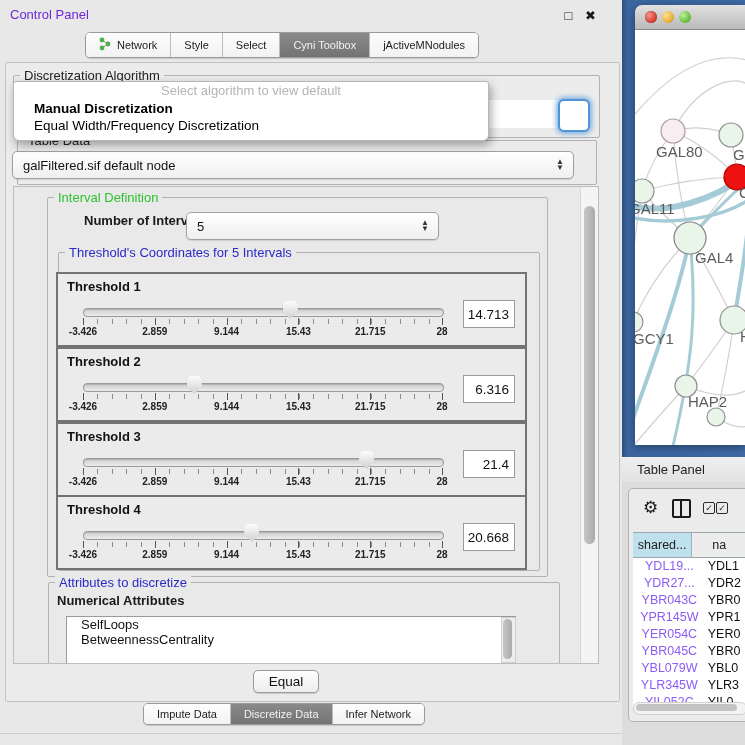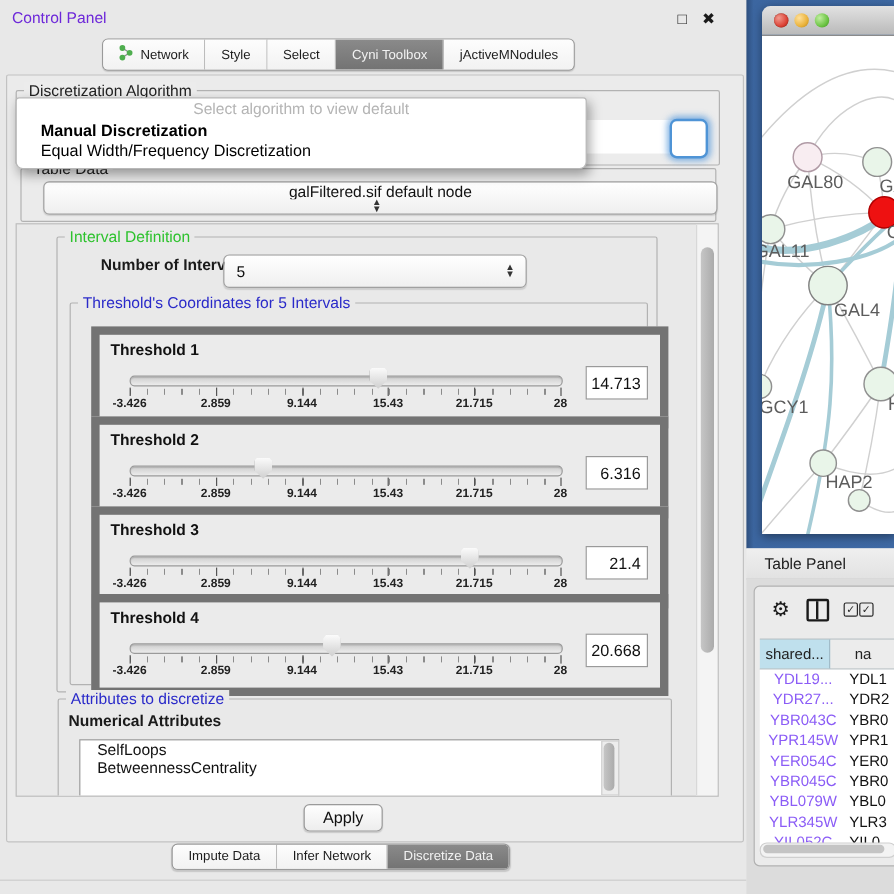--- a/index.html
+++ b/index.html
@@ -30,21 +30,21 @@
   #algo-focus-ring{left:558px;top:99px;width:28px;height:29px;border:2px solid #4f94d6;border-radius:6px;box-shadow:0 0 5px 2px rgba(90,155,220,.75);z-index:9;background:#fff;}
   #algo-popup{left:13px;top:81px;width:474px;height:58px;background:#fff;border:1px solid #b8b8b8;border-radius:3px 3px 6px 6px;box-shadow:2px 4px 10px rgba(0,0,0,.35);z-index:30;}
   #algo-popup .hint{height:18px;line-height:18px;text-align:center;color:#b4b4b4;font-size:13px;}
   #algo-popup .opt{height:17px;line-height:17px;padding-left:20px;font-size:13.5px;color:#000;cursor:pointer;white-space:nowrap;}
   #algo-popup .opt.b{font-weight:bold;}
   
   #scrollpane{left:13px;top:186px;width:584px;height:476px;border:1px solid #bdbdbd;background:#e9e9e9;overflow:hidden;}
   .vsb-track{position:absolute;background:#f4f4f4;border-left:1px solid #d8d8d8;}
   .vsb-thumb{position:absolute;background:linear-gradient(90deg,#c6c6c6,#ababab);border-radius:7px;}
   
-  .th-box{position:absolute;left:62px;width:467px;height:71px;border:7px solid #737373;background:#ebebeb;}
+  .th-box{position:absolute;left:42px;width:467px;height:71px;border:2px solid #737373;background:#ebebeb;}
   .th-label{position:absolute;left:9px;top:5px;font-weight:bold;font-size:13px;color:#111;}
   .th-track{position:absolute;left:25px;top:34px;width:359px;height:7px;border:1px solid #9a9a9a;border-radius:4px;background:linear-gradient(#cdcdcd,#ececec);box-shadow:inset 0 1px 1px rgba(0,0,0,.15);}
   .th-ticks{position:absolute;left:25px;top:45px;width:360px;height:5px;background:repeating-linear-gradient(90deg,#8b8b8b 0 1px,transparent 1px 4%);}
   .th-majors{position:absolute;left:25px;top:44px;width:359px;height:8px;}
   .th-majors i{position:absolute;top:0;width:1px;height:7px;background:#555;}
   .th-ticklabels{position:absolute;left:25px;top:52px;width:359px;height:12px;}
   .th-ticklabels span{position:absolute;transform:translateX(-50%);font-size:10px;font-weight:bold;color:#222;white-space:nowrap;}
   .th-thumb{position:absolute;top:27px;width:15px;height:18px;background:linear-gradient(#fcfcfc,#cfcfcf);clip-path:polygon(50% 100%,0 60%,0 18%,18% 0,82% 0,100% 18%,100% 60%);filter:drop-shadow(0 0 1px #777);cursor:grab;}
   .th-value{position:absolute;left:405px;top:26px;width:52px;height:28px;background:#fff;border:1px solid #9a9a9a;font-size:13.5px;text-align:right;line-height:28px;padding-right:5px;box-sizing:border-box;color:#111;}
   
@@ -126,21 +126,21 @@
 
   <div class="abs" id="algo-popup">
     <div class="hint">Select algorithm to view default</div>
     <div class="opt b">Manual Discretization</div>
     <div class="opt">Equal Width/Frequency Discretization</div>
   </div>
 
   <div class="group" style="left:17px;top:140px;width:578px;height:43px;">
     <span class="gtitle">Table Data</span>
   </div>
-  <div class="combo" style="left:36px;top:151px;width:560px;height:26px;flex-direction:column;">
+  <div class="combo" style="left:12px;top:151px;width:560px;height:26px;">
     <span class="cval">galFiltered.sif default node</span>
     <span class="stepper">
         <span>▲</span>
         <span>▼</span>
       </span>
   </div>
 
   <div class="abs" id="scrollpane">
 
     <div class="group" style="left:33px;top:10px;width:499px;height:378px;background:#e9e9e9;">
@@ -263,32 +263,32 @@
       </div>
     <div class="vsb-track" style="left:487px;top:430px;width:13px;height:44px;background:#ededed;border:1px solid #cfcfcf;">
       <div class="vsb-thumb" style="left:1px;top:1px;width:9px;height:40px;"></div>
     </div>
 
     <div class="vsb-track" style="left:566px;top:0;width:17px;height:476px;">
       <div class="vsb-thumb" style="left:3px;top:19px;width:11px;height:338px;"></div>
     </div>
   </div>
 
-  <div class="push-btn" style="left:253px;top:670px;width:64px;height:21px;line-height:21px;">Apply</div>
+  <div class="push-btn" style="left:253px;top:670px;width:64px;height:21px;line-height:21px;">Equal</div>
 
   <hr class="sep abs" style="left:0;top:733px;width:622px;">
   <div class="abs seg-bar" style="left:143px;top:703px;">
     <div class="seg">
         <span>Impute Data</span>
       </div>
-    <div class="seg">
-        <span>Infer Network</span>
-      </div>
     <div class="seg sel">
         <span>Discretize Data</span>
+      </div>
+    <div class="seg">
+        <span>Infer Network</span>
       </div>
   </div>
 
   <div class="abs" id="desktop-blue"></div>
 
   <div class="abs" id="net-window">
     <div class="abs" id="net-titlebar">
       <div class="tlight" style="left:10px;background:radial-gradient(circle at 4px 4px,#f09a8e,#dd4438 60%,#a32014);box-shadow:inset 0 0 1px #801a10;"></div>
       <div class="tlight" style="left:27px;background:radial-gradient(circle at 4px 4px,#ffe09a,#eab33c 60%,#b07d14);"></div>
       <div class="tlight" style="left:44px;background:radial-gradient(circle at 4px 4px,#c0eea0,#6cc444 60%,#3d8c1c);"></div>

